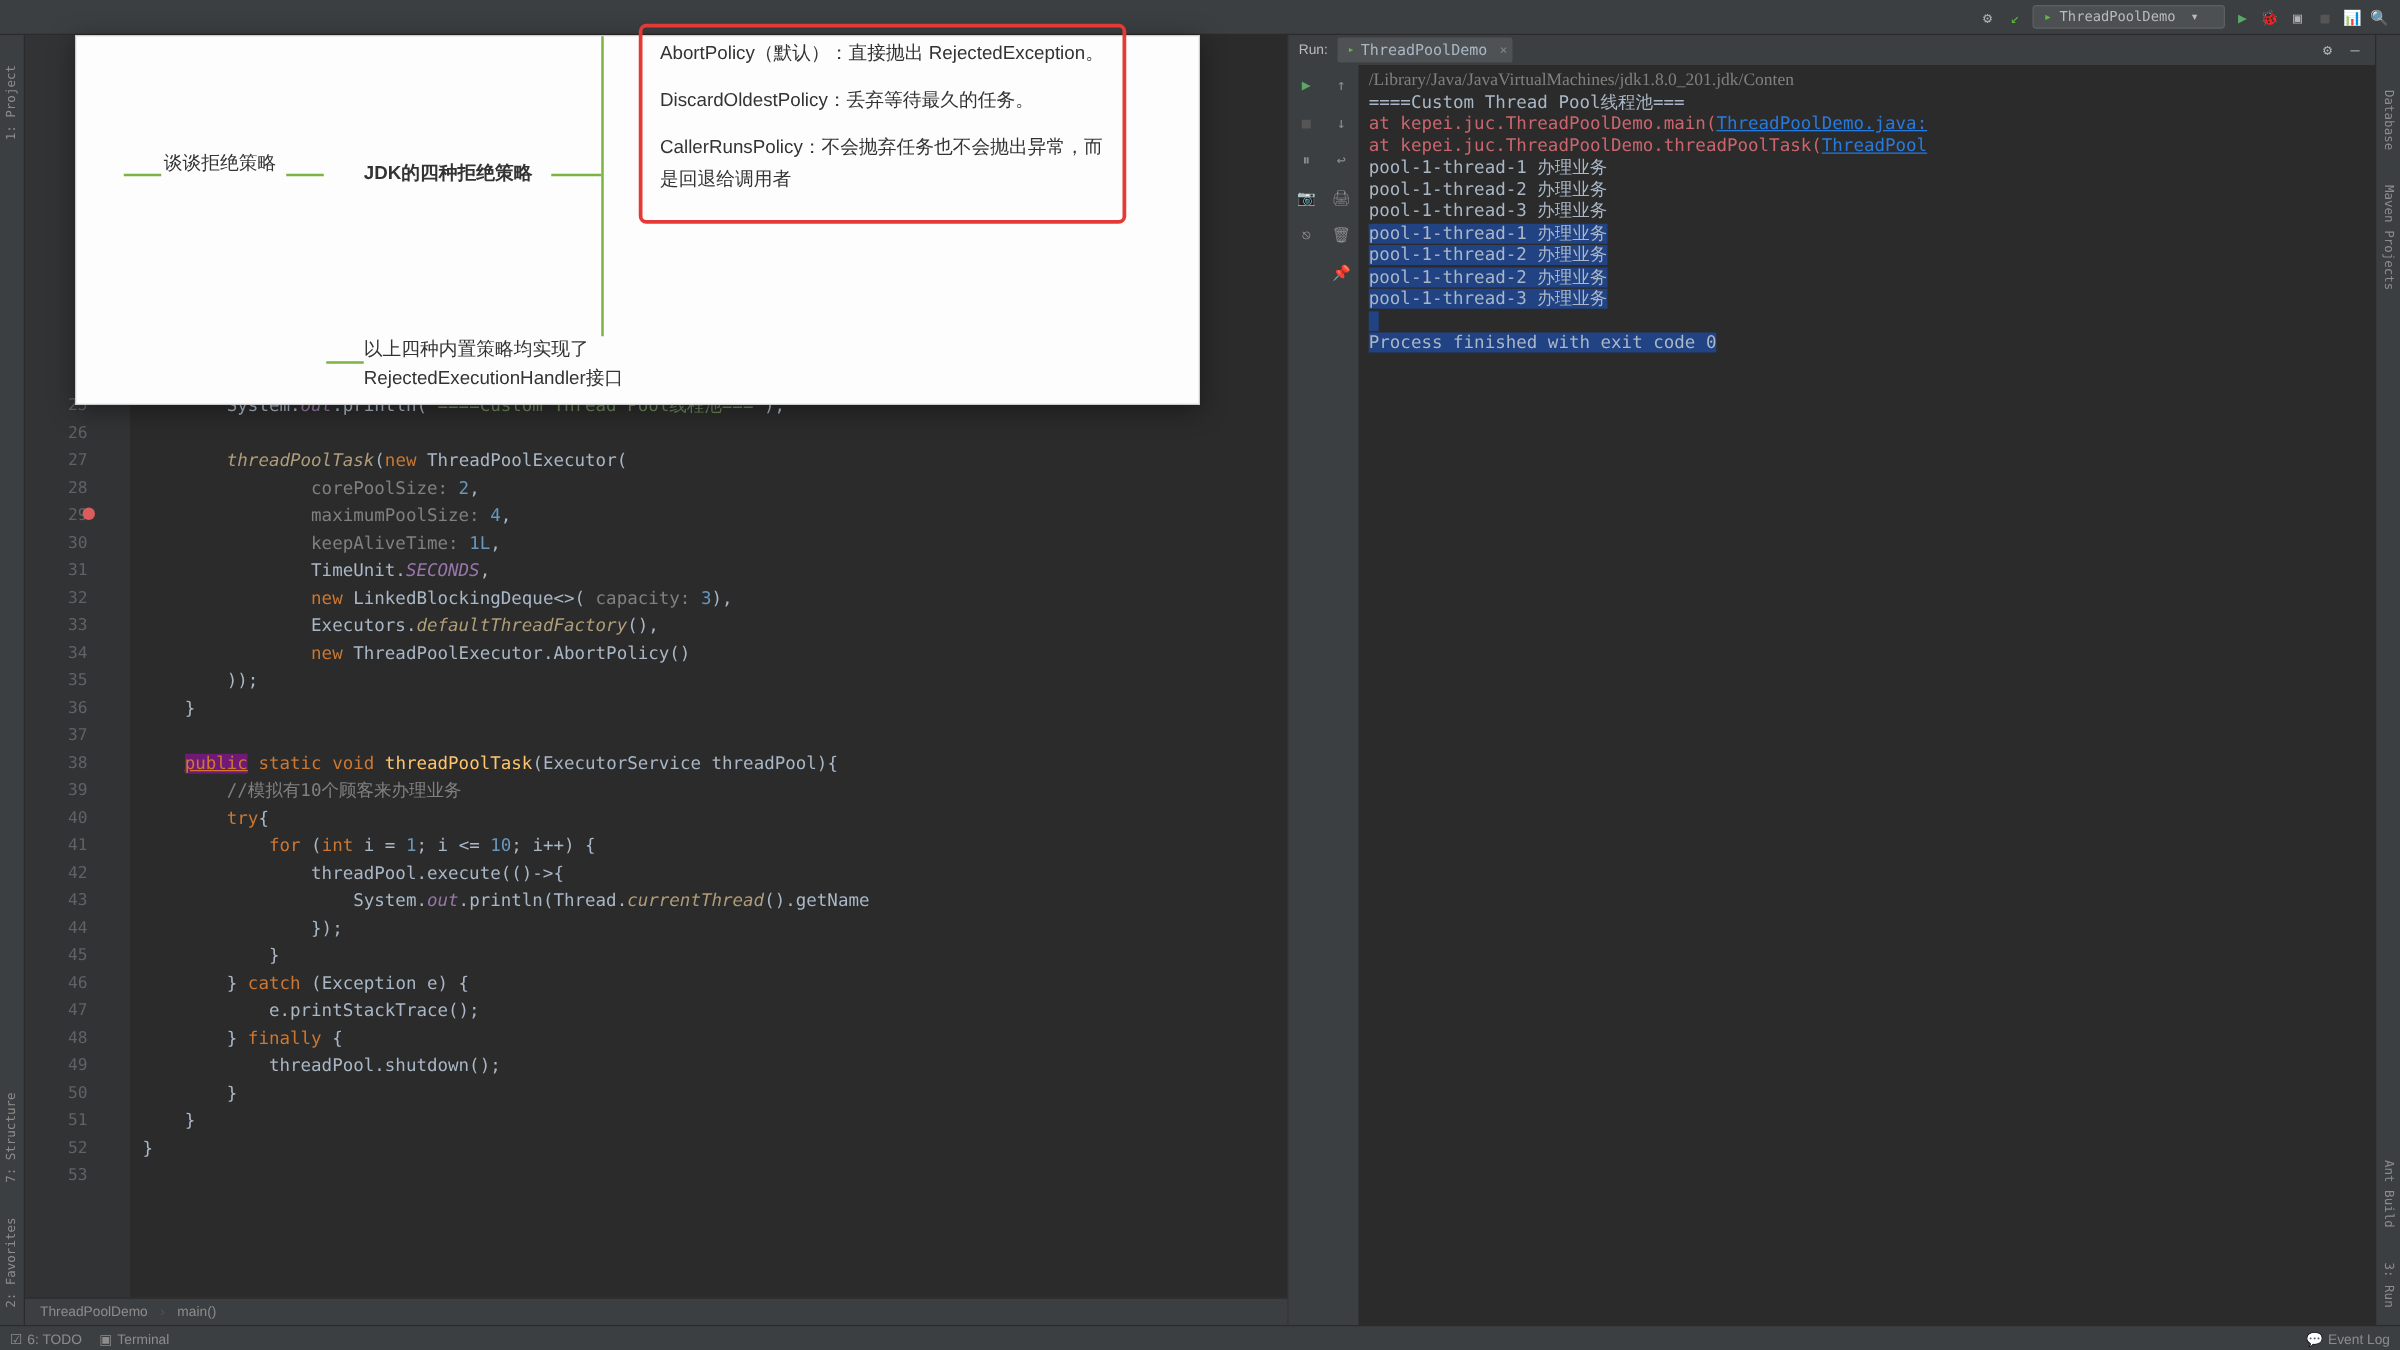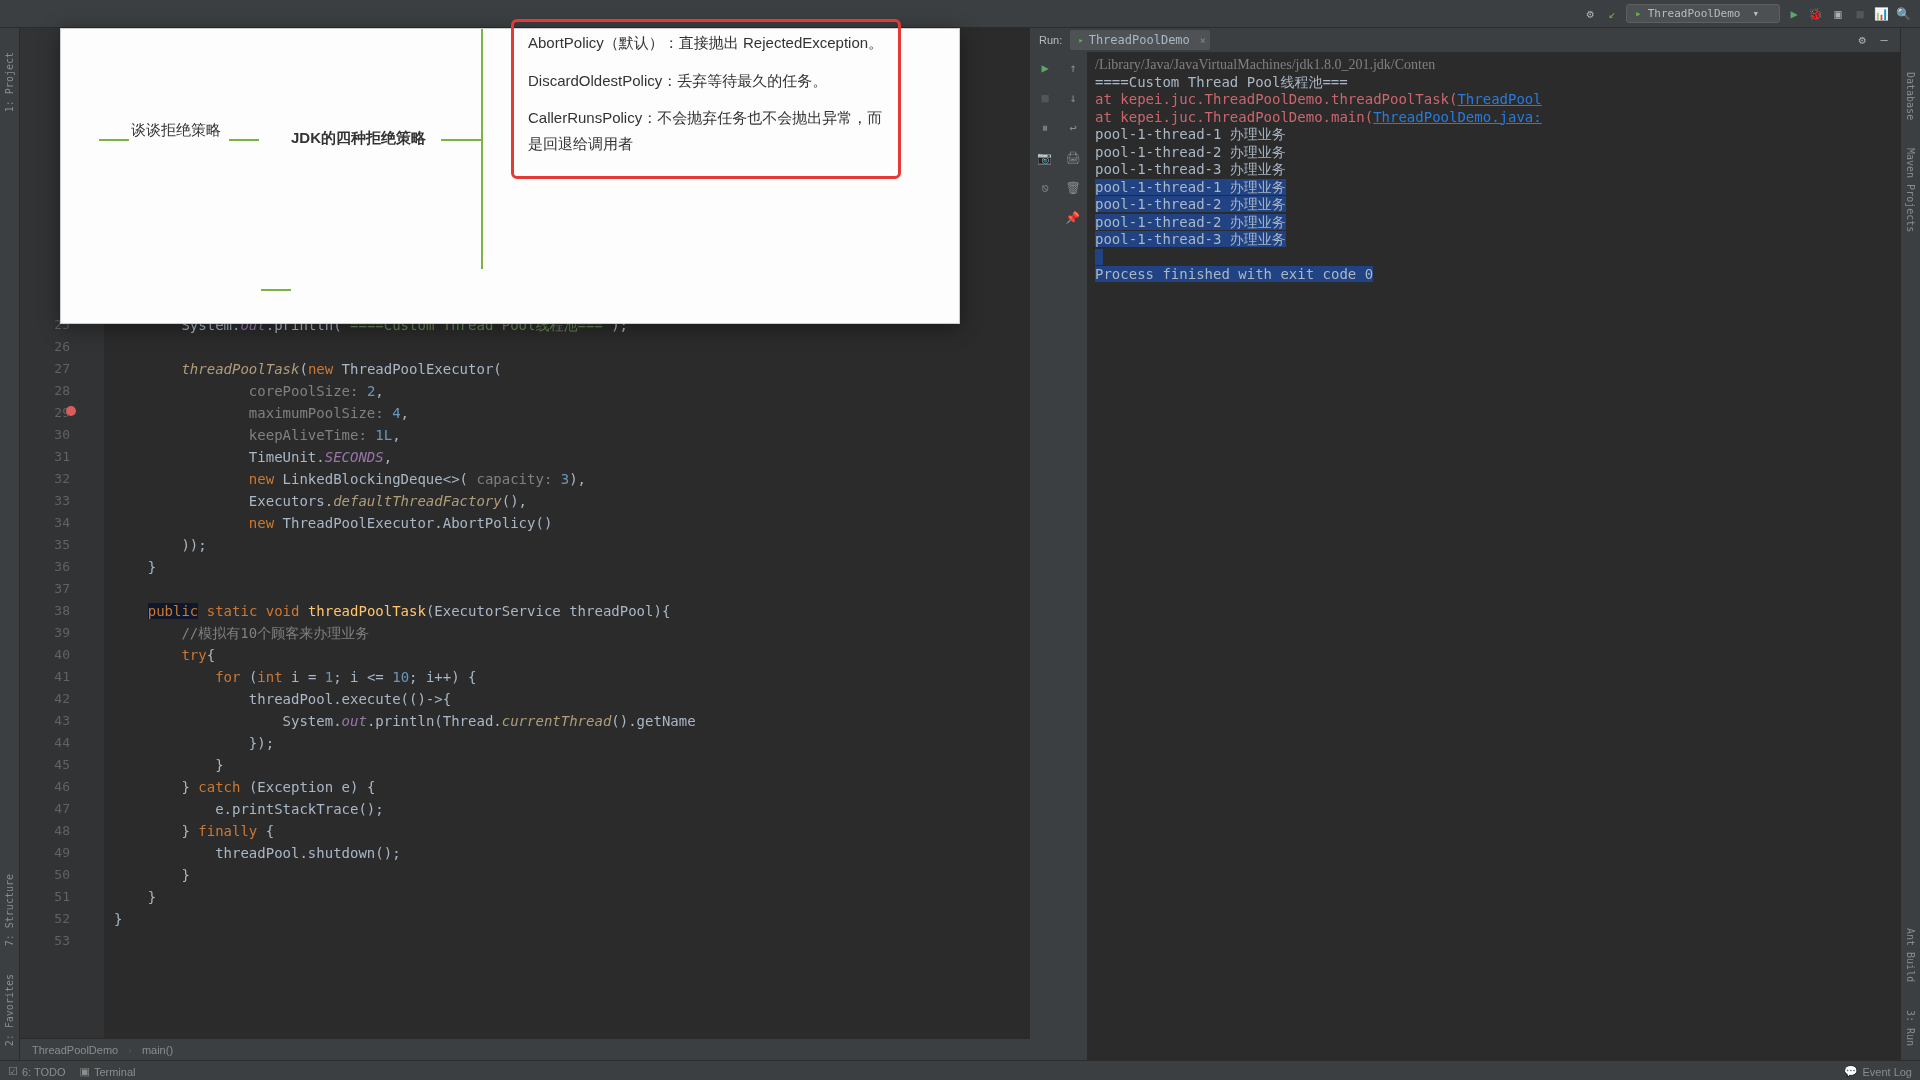--- a/index.html
+++ b/index.html
@@ -36,21 +36,21 @@
 .editor-body { flex: 1; display: flex; overflow: hidden; position: relative; }
 .gutter { width: 60px; background: #313335; color: #606366; text-align: right; padding-right: 10px; font-size: 13px; line-height: 22px; font-family: 'Menlo', monospace; }
 .gutter2 { width: 24px; background: #313335; }
 .code { flex: 1; padding-left: 10px; font-size: 14px; line-height: 22px; font-family: 'SF Mono','Menlo',monospace; white-space: pre; }
 .kw { color: #cc7832; }
 .str { color: #6a8759; }
 .num { color: #6897bb; }
 .com { color: #808080; }
 .it { font-style: italic; color: #9876aa; }
 .mth { color: #b09d79; font-style: italic; }
-.hl-public { background: #0f172a; }
+.hl-public { background: #701a75; text-decoration: underline; }
 .breadcrumb { height: 22px; background: #3c3f41; border-top: 1px solid #2b2b2b; display: flex; align-items: center; padding: 0 12px; gap: 10px; font-size: 11px; color: #8c8c8c; font-family: sans-serif; }
 .overlay { position: absolute; top: 0; left: 40px; width: 900px; height: 296px; background: #fdfdfd; border: 1px solid #ccc; z-index: 10; box-shadow: 0 4px 20px rgba(0,0,0,0.4); }
 .overlay-inner { position: relative; width: 100%; height: 100%; }
 .mind-label { position: absolute; font-family: sans-serif; font-size: 15px; color: #333; }
 .mind-box { position: absolute; border: 3px solid #e53935; border-radius: 6px; padding: 8px 14px; font-family: sans-serif; font-size: 15px; color: #333; line-height: 1.7; }
 .mind-line { position: absolute; background: #7cb342; }
 .mind-line-v { width: 2px; }
 .mind-line-h { height: 2px; }
 .bottom-bar { height: 22px; background: #3c3f41; border-top: 1px solid #2b2b2b; display: flex; align-items: center; padding: 0 8px; gap: 14px; font-size: 11px; color: #8c8c8c; font-family: sans-serif; }
 .bottom-item { display: flex; align-items: center; gap: 4px; cursor: pointer; }
@@ -91,20 +91,21 @@
         <div class="mind-line mind-line-h" style="top:110px; left:168px; width:30px;"></div>
         <div class="mind-label" style="top:100px; left:230px; font-weight:bold;">JDK的四种拒绝策略</div>
         <div class="mind-line mind-line-h" style="top:110px; left:380px; width:40px;"></div>
         <div class="mind-line mind-line-v" style="top:0px; left:420px; height:240px;"></div>
         <div class="mind-line mind-line-h" style="top:260px; left:200px; width:30px;"></div>
         <div class="mind-box" style="top:-10px; left:450px; width:390px;">
           <div style="margin-bottom:12px;">AbortPolicy（默认）：直接抛出 RejectedException。</div>
           <div style="margin-bottom:12px;">DiscardOldestPolicy：丢弃等待最久的任务。</div>
           <div style="margin-bottom:12px;">CallerRunsPolicy：不会抛弃任务也不会抛出异常，而是回退给调用者</div>
         </div>
+        <div class="mind-label" style="top:240px; left:230px; width:300px; line-height:1.5;">以上四种内置策略均实现了RejectedExecutionHandler接口</div>
       </div>
     </div>
 
     <div class="editor-body">
       <div class="gutter" id="gutter">
           <div>&nbsp;</div>
           <div>&nbsp;</div>
           <div>&nbsp;</div>
           <div>&nbsp;</div>
           <div>&nbsp;</div>
@@ -185,22 +186,22 @@
           <div class="run-sidebar-btn">↓</div>
           <div class="run-sidebar-btn">↩</div>
           <div class="run-sidebar-btn">🖨</div>
           <div class="run-sidebar-btn">🗑</div>
           <div class="run-sidebar-btn">📌</div>
         </div>
       </div>
       <div class="console" id="console">
           <div class="path">/Library/Java/JavaVirtualMachines/jdk1.8.0_201.jdk/Conten</div>
           <div class="header-line">====Custom Thread Pool线程池===</div>
+          <div><span class="err">    at kepei.juc.ThreadPoolDemo.main(</span><span class="link">ThreadPoolDemo.java:</span></div>
           <div><span class="err">    at kepei.juc.ThreadPoolDemo.threadPoolTask(</span><span class="link">ThreadPool</span></div>
-          <div><span class="err">    at kepei.juc.ThreadPoolDemo.main(</span><span class="link">ThreadPoolDemo.java:</span></div>
           <div>pool-1-thread-1   办理业务</div>
           <div>pool-1-thread-2   办理业务</div>
           <div>pool-1-thread-3   办理业务</div>
           <div><span class="sel">pool-1-thread-1   办理业务</span></div>
           <div><span class="sel">pool-1-thread-2   办理业务</span></div>
           <div><span class="sel">pool-1-thread-2   办理业务</span></div>
           <div><span class="sel">pool-1-thread-3   办理业务</span></div>
           <div><span class="sel">&nbsp;</span></div>
           <div><span class="sel">Process finished with exit code 0</span></div>
         </div>

